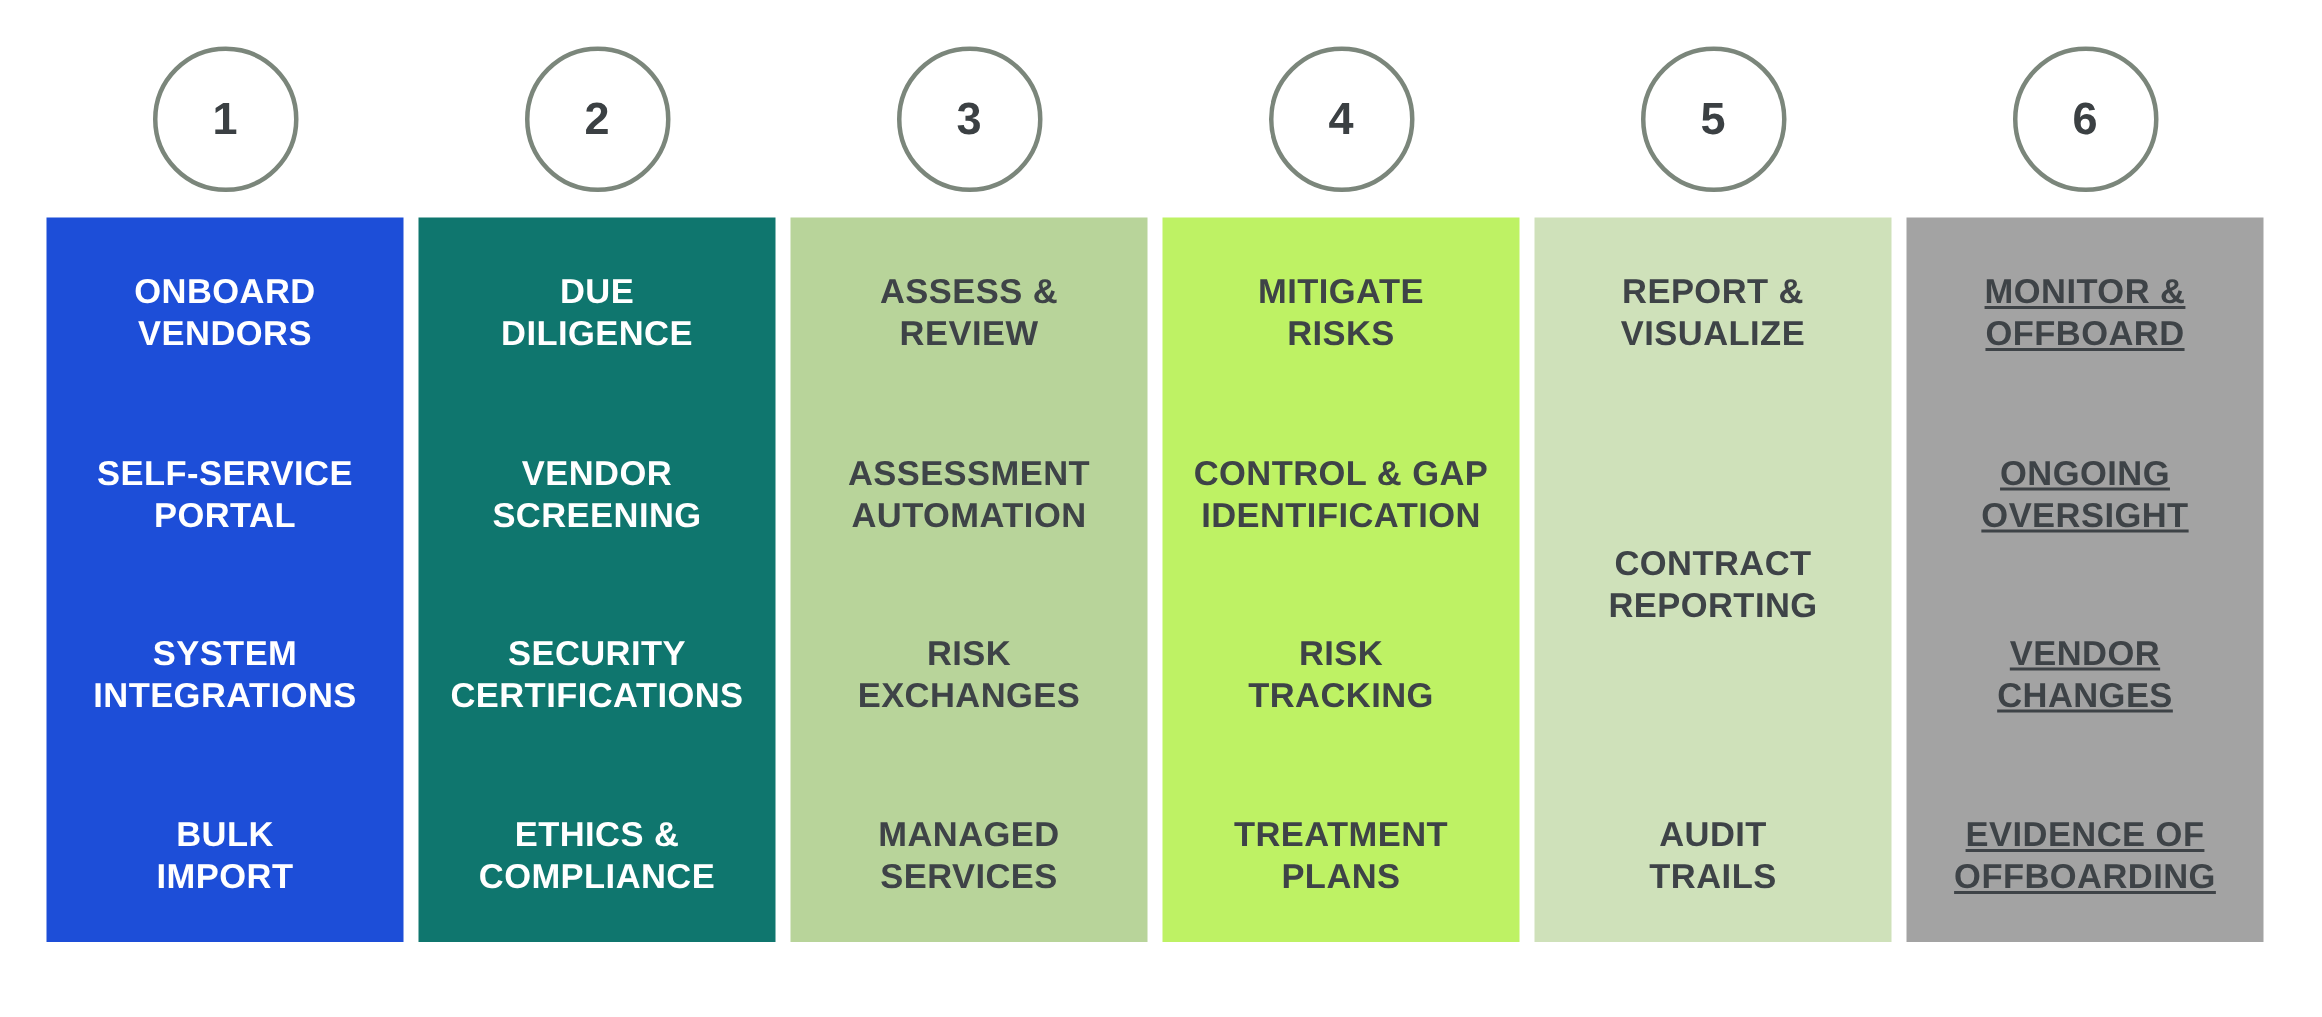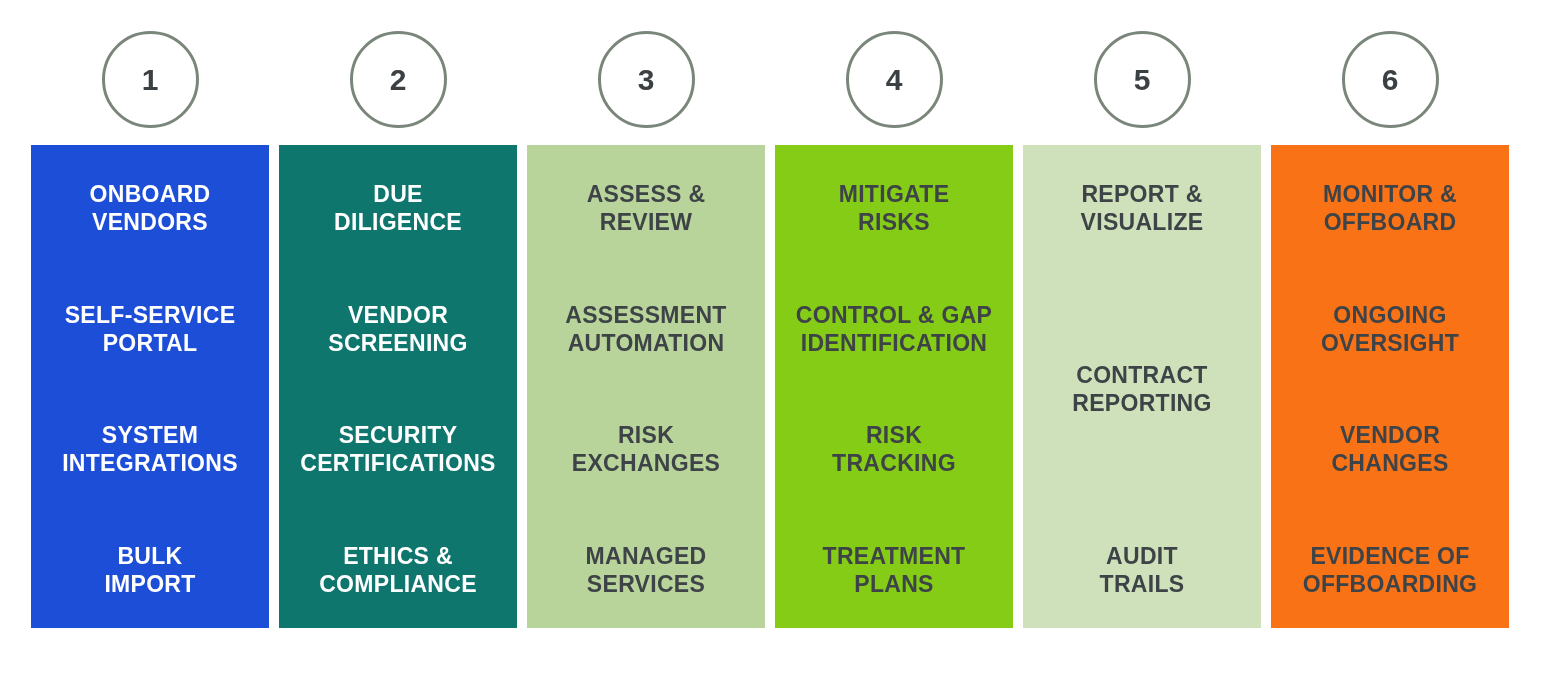--- a/index.html
+++ b/index.html
@@ -114,21 +114,21 @@
 EXCHANGES</div>
           <div class="item">MANAGED
 SERVICES</div>
         </div>
   </div>
 
   <div class="step">
     <div class="circle" style="border-color: rgb(123, 134, 123); background: rgb(255, 255, 255);">
       <span class="num" style="color: rgb(59, 64, 67);">4</span>
     </div>
-    <div class="panel" style="background: #84cc16; color: rgb(62, 67, 71);">
+    <div class="panel" style="background: #bef264; color: rgb(62, 67, 71);">
           <div class="item">MITIGATE
 RISKS</div>
           <div class="item">CONTROL &amp; GAP
 IDENTIFICATION</div>
           <div class="item">RISK
 TRACKING</div>
           <div class="item">TREATMENT
 PLANS</div>
         </div>
   </div>
@@ -144,21 +144,21 @@
 REPORTING</div>
           <div class="item">AUDIT
 TRAILS</div>
         </div>
   </div>
 
   <div class="step">
     <div class="circle" style="border-color: rgb(123, 134, 123); background: rgb(255, 255, 255);">
       <span class="num" style="color: rgb(59, 64, 67);">6</span>
     </div>
-    <div class="panel" style="background: #f97316; color: rgb(62, 67, 71);">
+    <div class="panel" style="background: #a3a3a3; color: rgb(62, 67, 71); text-decoration: underline;">
           <div class="item">MONITOR &amp;
 OFFBOARD</div>
           <div class="item">ONGOING
 OVERSIGHT</div>
           <div class="item">VENDOR
 CHANGES</div>
           <div class="item">EVIDENCE OF
 OFFBOARDING</div>
         </div>
   </div>

